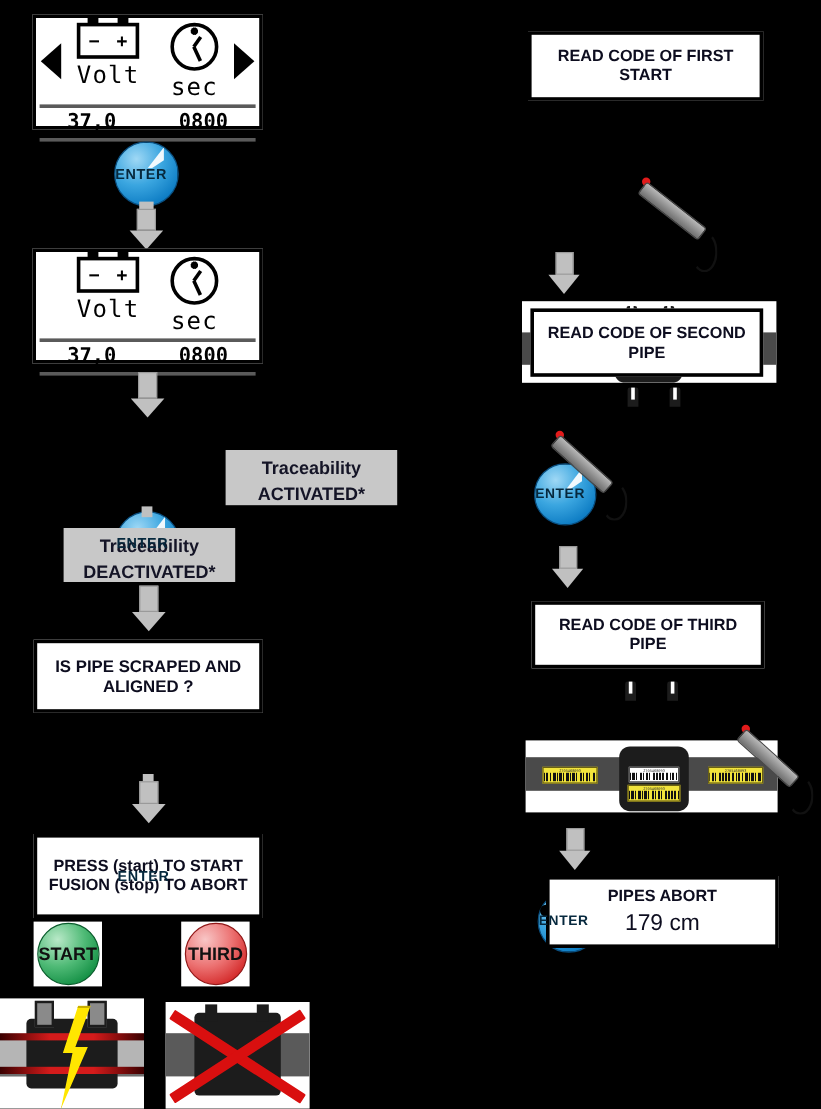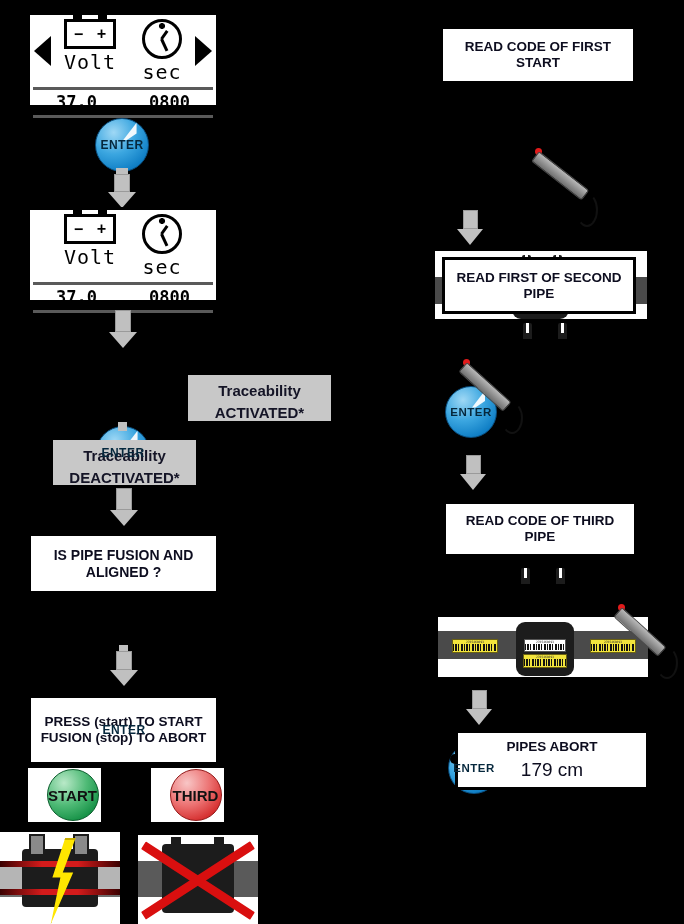--- a/index.html
+++ b/index.html
@@ -49,21 +49,21 @@
 
   
   .gbox{background:#c8c8c8;box-sizing:border-box;overflow:hidden;
         text-align:center;font-weight:bold;color:#141426;
         font-size:15px;line-height:1.45;padding-top:5px;}
 
   
   .enter{border-radius:50%;
          background:radial-gradient(circle at 34% 26%, #9fd8f5 0%, #3ba6e0 42%, #0e7dc4 78%, #0a5c96 100%);
          border:1px solid #0a4f80;
-         display:flex;align-items:center;justify-content:center;
+         display:flex;align-items:center;
          font-weight:bold;color:#06283d;position:relative;}
   .enter:after{content:"";position:absolute;top:7%;left:52%;width:26%;height:34%;
         background:#fff;opacity:.92;
         clip-path:polygon(0% 100%, 100% 0%, 100% 62%, 26% 100%);}
   .enter span{position:relative;z-index:2;letter-spacing:.5px;}
 
   
   .darrow{position:absolute;}
   .darrow .stem{background:#c0c0c0;border:1px solid #9a9a9a;margin:0 auto;}
   .darrow .head{width:0;height:0;border-left:14px solid transparent;
@@ -73,21 +73,21 @@
   .stub{position:absolute;background:#c0c0c0;}
   .dot{position:absolute;background:#000;border-radius:50%;}
 
   
   .pbtn{border-radius:50%;display:flex;align-items:center;justify-content:center;
         font-weight:bold;font-size:15px;color:#111;}
   .pbtn.start{background:radial-gradient(circle at 32% 26%, #b9e9c8 0%, #4fba76 45%, #149045 80%, #0c6b33 100%);
         border:1px solid #0a5c2c;}
   .pbtn.stop{background:radial-gradient(circle at 32% 26%, #f8c6c6 0%, #ec7272 45%, #d42b2b 80%, #a81d1d 100%);
         border:1px solid #911818;}
-  .pbtn-wrap{background:#fff;display:flex;align-items:center;justify-content:center;padding-left:16px;}
+  .pbtn-wrap{background:#fff;display:flex;align-items:center;justify-content:center;}
 
   
   .pipefig{background:#fff;position:relative;overflow:hidden;}
   .pipe-body{position:absolute;left:0;right:0;background:#4a4a4a;}
   .fitting{position:absolute;background:#1c1c1c;border-radius:9px;}
   .fit-ear{position:absolute;background:#1c1c1c;width:9px;border-radius:2px 2px 0 0;}
   .fit-ear:after{content:"";position:absolute;top:0;left:3px;width:3px;height:10px;
         background:#fff;}
   .bc{position:absolute;box-sizing:border-box;border:1px solid #6b6112;overflow:hidden;}
   .bc.yellow{background:#f2e43c;}
@@ -226,21 +226,21 @@
 <div class="abs gbox" style="left:188px;top:375px;width:143px;height:46px;">Traceability ACTIVATED*</div>
 
 <div class="stub" style="left:118px;top:422px;width:9px;height:9px;"></div>
 <div class="abs gbox" style="left:53px;top:440px;width:143px;height:45px;">Traceability DEACTIVATED*</div>
 
 <div class="darrow" style="left:109px;top:488px;width:30px;">
   <div class="stem" style="width:14px;height:20px;"></div>
     <div class="head"></div>
 </div>
 
-<div class="abs tbox" style="left:28px;top:533px;width:191px;height:61px;font-size:14px;padding:0 6px;">IS PIPE FUSION AND ALIGNED ?</div>
+<div class="abs tbox" style="left:28px;top:533px;width:191px;height:61px;font-size:14px;padding:0 6px;">IS PIPE SCRAPED AND ALIGNED ?</div>
 
 <div class="abs enter" style="left:97px;top:595px;width:52px;height:52px;font-size:12px;">
   <span>ENTER</span>
 </div>
 <div class="stub" style="left:119px;top:645px;width:9px;height:8px;"></div>
 
 <div class="darrow" style="left:109px;top:651px;width:30px;">
   <div class="stem" style="width:14px;height:17px;"></div>
     <div class="head"></div>
 </div>
@@ -311,21 +311,21 @@
 </div>
 
 <div class="abs enter" style="left:445px;top:156px;width:50px;height:50px;font-size:11.5px;">
   <span>ENTER</span>
 </div>
 <div class="darrow" style="left:456px;top:210px;width:28px;">
   <div class="stem" style="width:13px;height:17px;"></div>
     <div class="head" style="border-left-width:13px;border-right-width:13px;"></div>
 </div>
 
-<div class="abs tbox" style="left:442px;top:257px;width:194px;height:57px;font-size:13.5px;padding:0 6px;">READ FIRST OF SECOND PIPE</div>
+<div class="abs tbox" style="left:442px;top:257px;width:194px;height:57px;font-size:13.5px;padding:0 6px;">READ CODE OF SECOND PIPE</div>
 
 <div class="abs pipefig" style="left:438px;top:335px;width:210px;height:60px;">
   <div class="pipe-body" style="top:14px;height:28px;"></div>
   <div class="fitting" style="left:78px;top:5px;width:58px;height:54px;"></div>
   <div class="bc yellow" style="left:14px;top:22px;width:46px;height:14px;">
     <div class="num">2705468093</div>
       <div class="bars"></div>
   </div>
   <div class="bc white" style="left:86px;top:22px;width:42px;height:13px;">
     <div class="num">2705468093</div>

